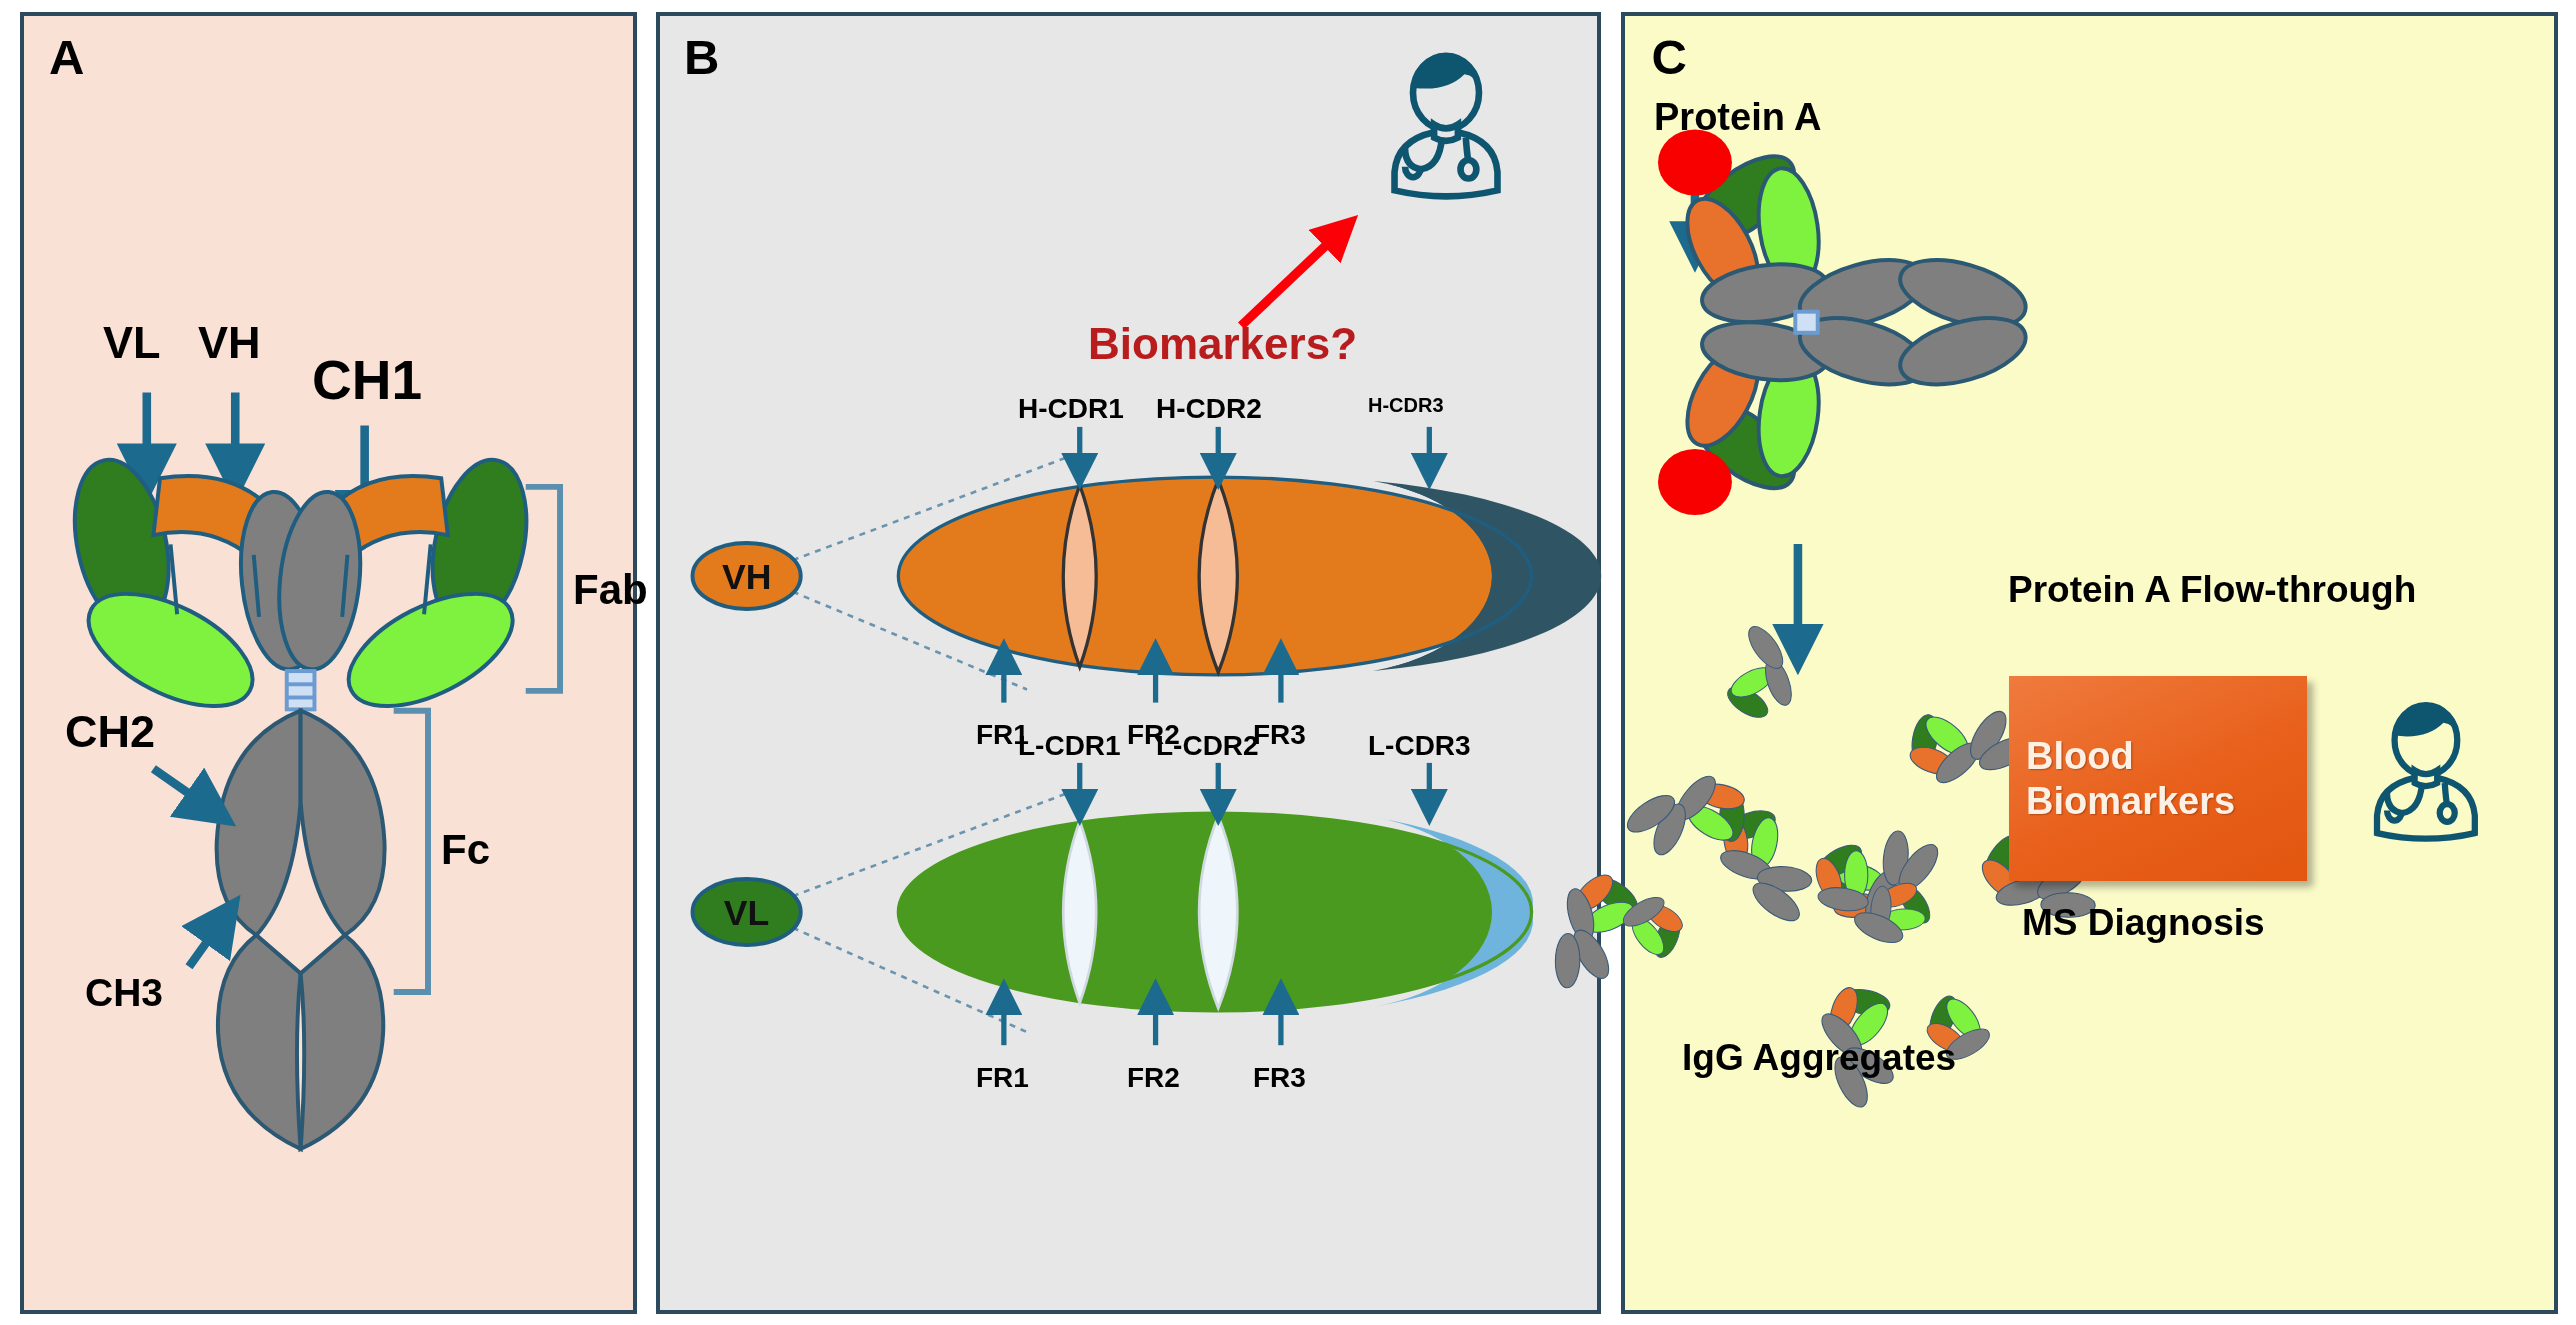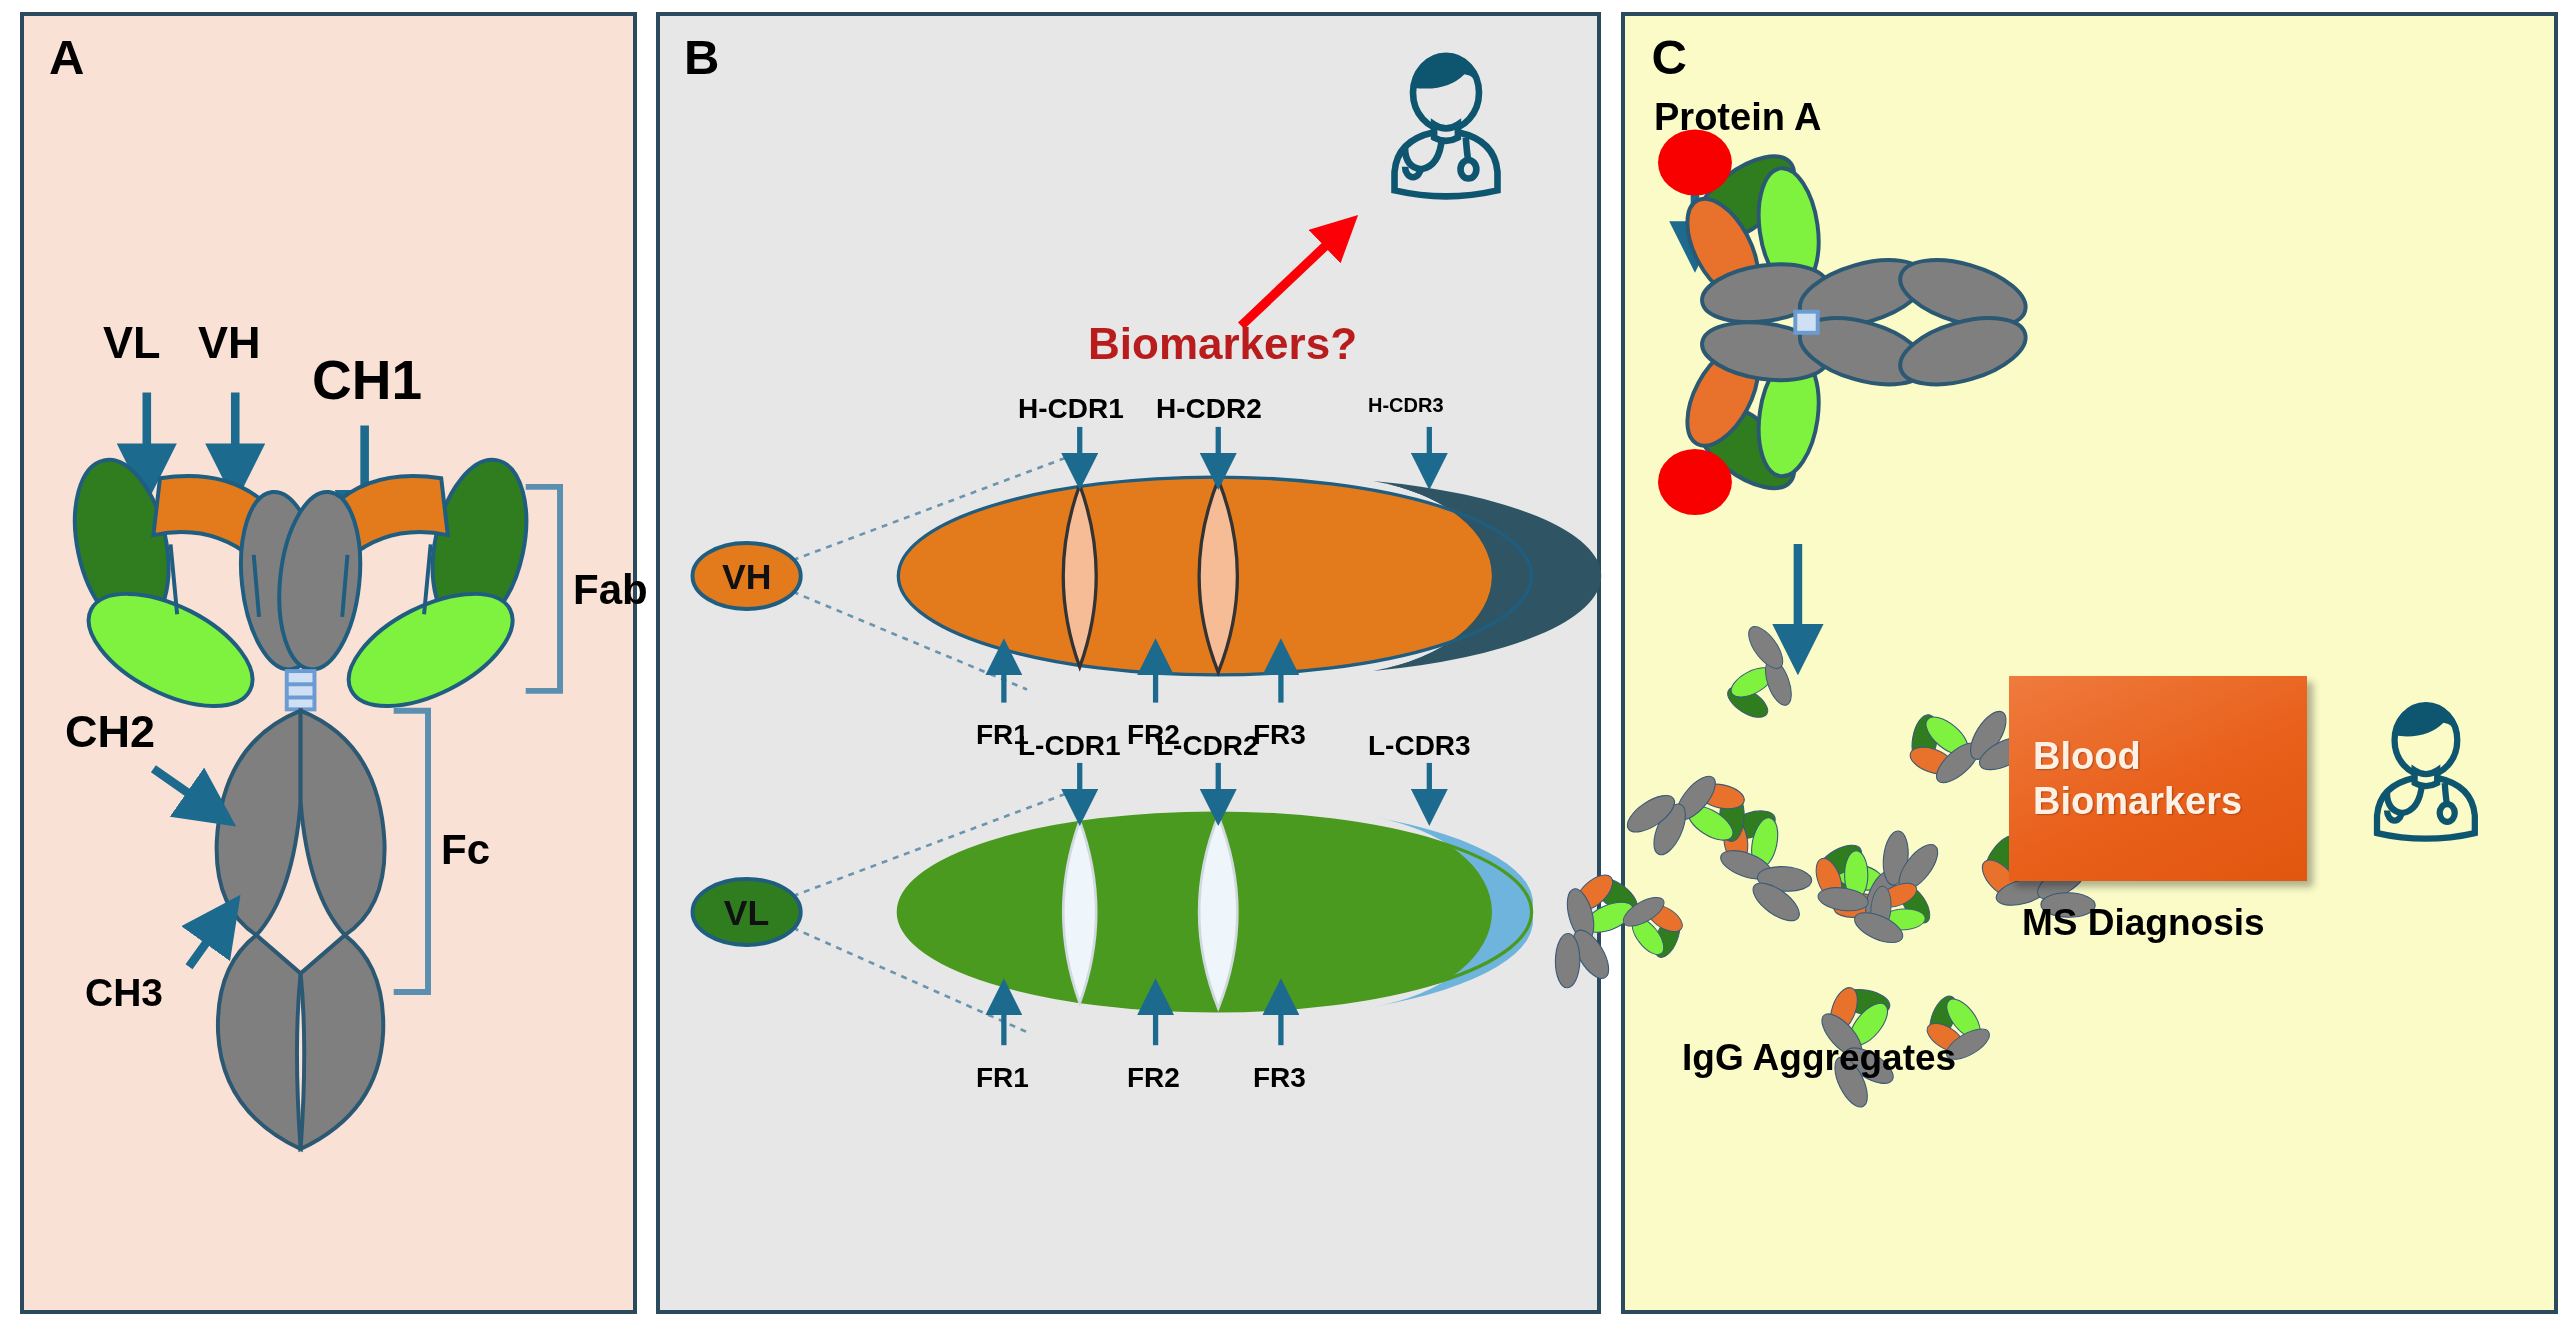--- a/index.html
+++ b/index.html
@@ -6,21 +6,21 @@
   body{width:2576px;height:1326px;position:relative;font-family:"Liberation Sans",sans-serif;overflow:hidden;}
   .panel{position:absolute;box-sizing:border-box;border:4.6px solid #2b4a5e;}
   #panel-a{left:20px;top:12px;width:617px;height:1302px;background:#fae1d6;}
   #panel-b{left:656px;top:12px;width:945px;height:1302px;background:#e7e7e7;}
   #panel-c{left:1621px;top:12px;width:937px;height:1302px;background:#fbfbc8;}
   .plabel{position:absolute;font-weight:bold;color:#000;font-size:49px;line-height:1;}
   .lbl{position:absolute;font-weight:bold;color:#000;white-space:nowrap;line-height:1;}
   svg{position:absolute;left:0;top:0;overflow:visible;}
   .bb-box{position:absolute;background:linear-gradient(155deg,#ef7b3e 0%,#e8601b 55%,#e2560f 100%);
           box-shadow:6px 6px 7.3px rgba(0,0,0,.30);display:flex;flex-direction:column;
-          justify-content:center;padding-left:24px;box-sizing:border-box;}
+          justify-content:center;padding-left:17px;box-sizing:border-box;}
   .bb-box span{color:#fdf0e4;font-weight:bold;font-size:38px;line-height:1.18;
                text-shadow:1.3px 1.3px 1.3px rgba(120,40,0,.45);}
 </style>
 </head>
 <body>
 
 <div class="panel" id="panel-a">
   <div class="plabel" style="left:25px;top:17px;">A</div>
 
   <svg width="608" height="1293" viewBox="0 0 921 1958">
@@ -332,20 +332,21 @@
         <path d="M56 70 q9 6 18 0 l0 10 q-9 5 -18 0 Z" fill="#fbfbc8"></path>
         <path d="M56 76 q-28 6 -30 30 l0 14 q39 9 78 0 l0 -14 q-2 -24 -30 -30"></path>
         <path d="M62 80 q-2 22 -16 24 q-12 -2 -12 -16"></path>
         <path d="M80 80 q1 14 2 18"></path>
         <ellipse cx="82" cy="104" rx="6" ry="7" fill="#fbfbc8"></ellipse>
         <path d="M34 102 a6 8 0 0 0 12 0"></path>
       </g>
     </g>
   </svg>
 
+  <div class="lbl" style="left:383px;top:555px;font-size:37px;">Protein A Flow-through</div>
 
   <div class="bb-box" style="left:384px;top:660px;width:298px;height:205px;">
     <span>Blood</span>
     <span>Biomarkers</span>
   </div>
 
   <div class="lbl" style="left:397px;top:888px;font-size:37px;">MS Diagnosis</div>
   <div class="lbl" style="left:57px;top:1023px;font-size:37px;">IgG Aggregates</div>
 </div>
 

